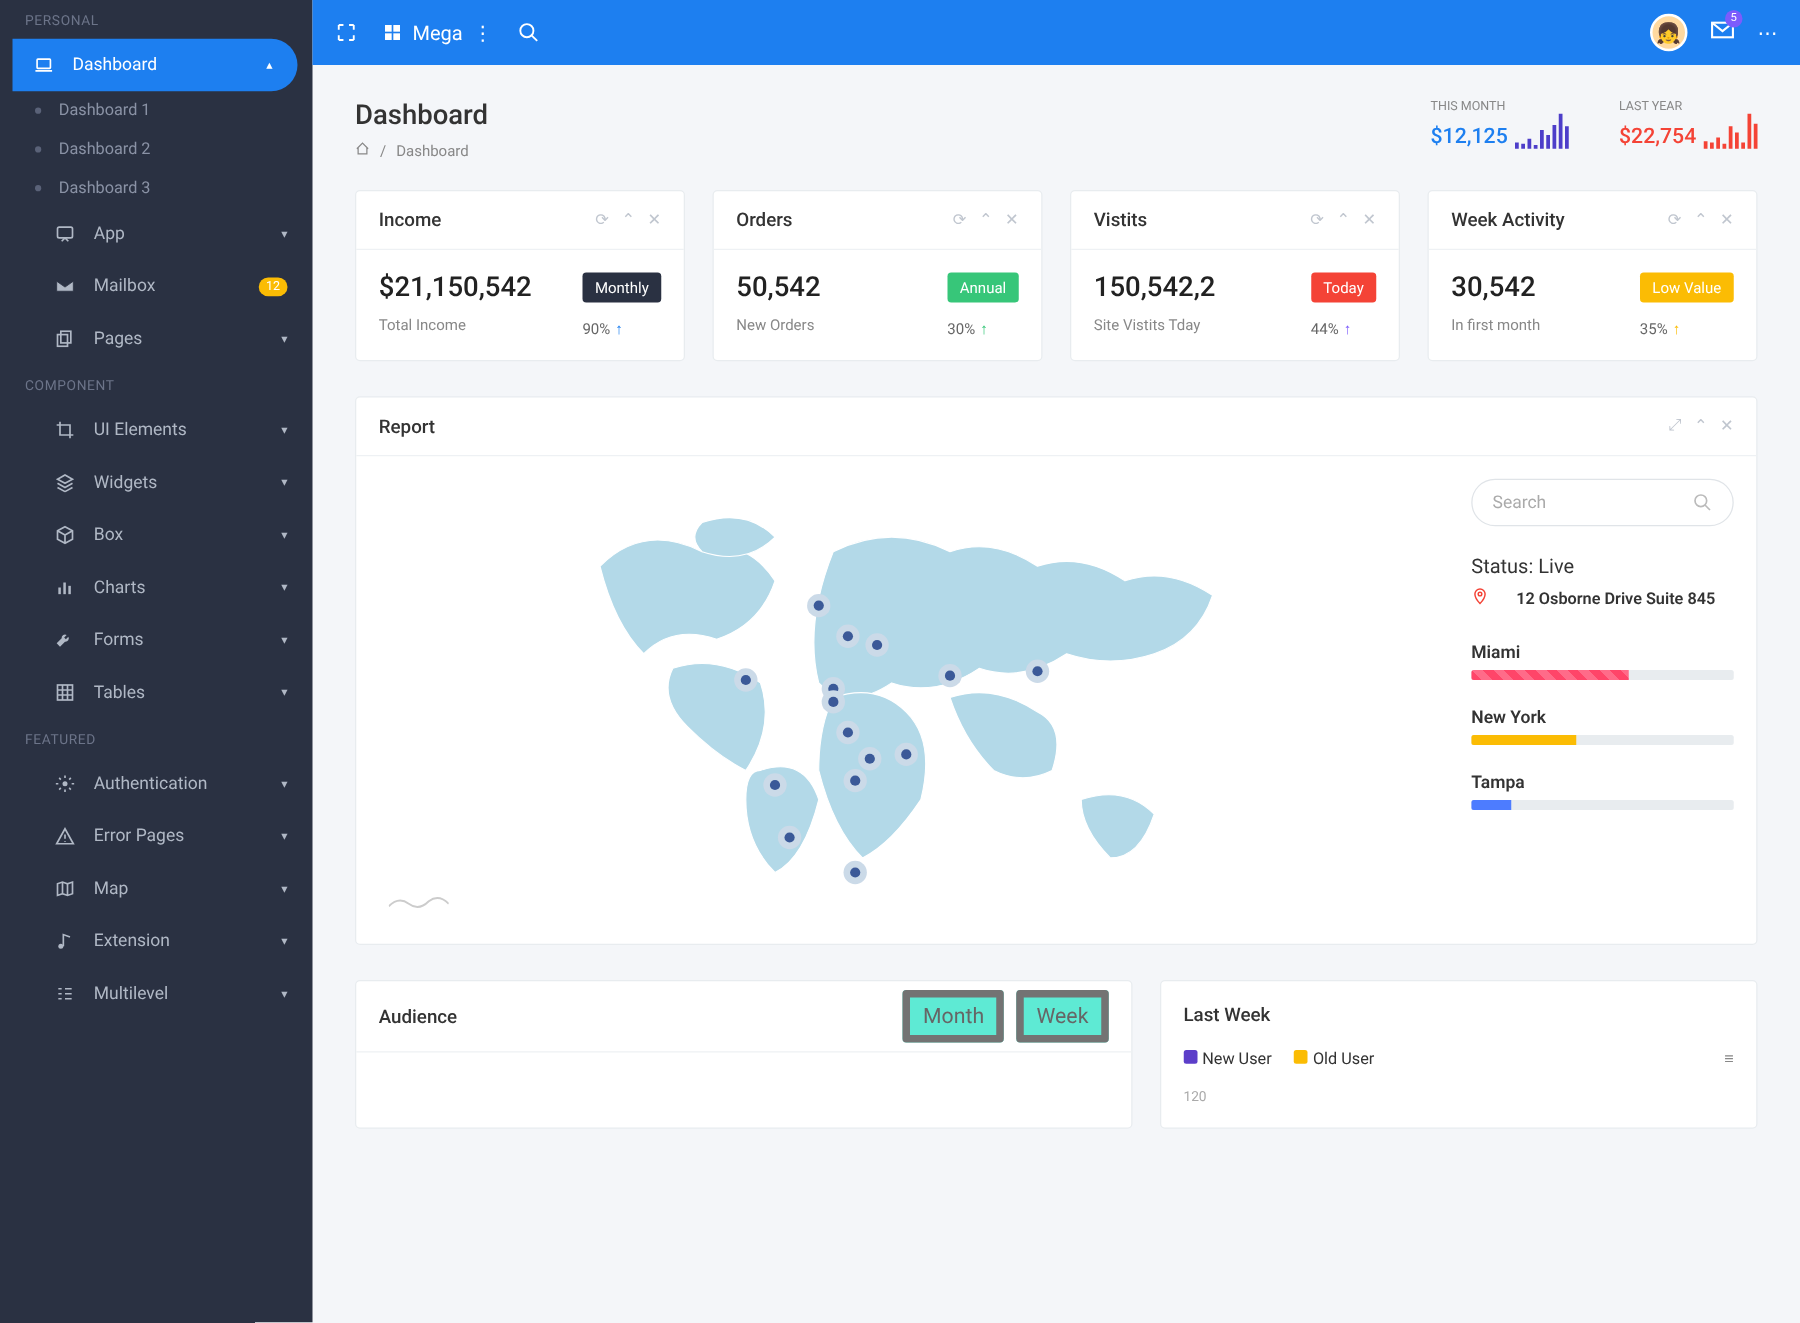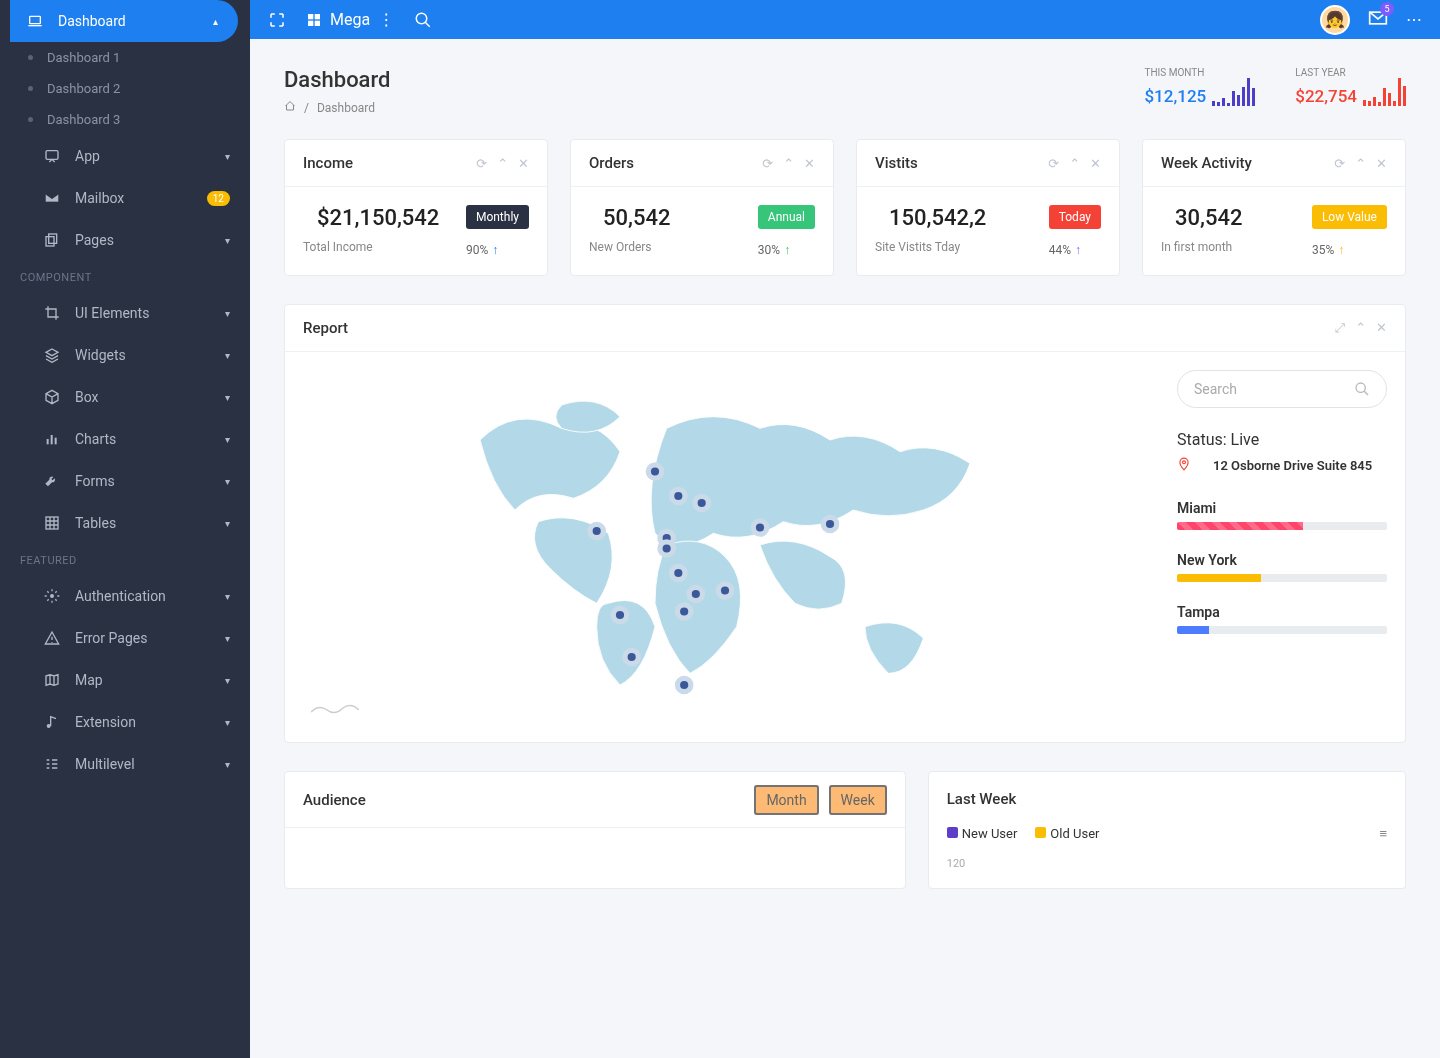--- a/index.html
+++ b/index.html
@@ -12,21 +12,21 @@
 .hamburger svg { width: 20px; height: 20px; }
 .section-label { font-size: 11px; color: #6c7489; padding: 10px 20px 8px; text-transform: uppercase; letter-spacing: 0.5px; }
 .nav-item { display: flex; align-items: center; gap: 14px; padding: 12px 20px; color: #b0b8c5; font-size: 14px; cursor: pointer; position: relative; margin-left: 23px; }
 .nav-item.active { background: #1d7ff0; border-radius: 0 25px 25px 0; margin-left: 10px; margin-right: 12px; padding-left: 16px; color: #fff; }
 .nav-icon { width: 18px; height: 18px; display: inline-flex; align-items: center; justify-content: center; flex-shrink: 0; }
 .nav-caret { margin-left: auto; font-size: 10px; }
 .sub-item { display: flex; align-items: center; gap: 14px; padding: 8px 20px 8px 28px; color: #8a92a5; font-size: 13px; cursor: pointer; }
 .sub-item .dot { width: 5px; height: 5px; border-radius: 50%; background: #5a6278; }
 .badge-count { background: #fbbc04; color: #fff; font-size: 10px; padding: 2px 6px; border-radius: 10px; margin-left: auto; }
 .main { flex: 1; display: flex; flex-direction: column; min-width: 0; }
-.topbar { height: 39px; background: #1d7ff0; display: flex; align-items: center; padding: 0 18px; gap: 20px; color: #fff; }
+.topbar { height: 52px; background: #1d7ff0; display: flex; align-items: center; padding: 0 18px; gap: 20px; color: #fff; }
 .topbar-icon { cursor: pointer; display: inline-flex; align-items: center; }
 .topbar-mega { display: flex; align-items: center; gap: 8px; font-size: 16px; }
 .topbar-right { margin-left: auto; display: flex; align-items: center; gap: 18px; }
 .avatar { width: 30px; height: 30px; border-radius: 50%; background: #ffd9a0; border: 2px solid #fff; display: inline-flex; align-items: center; justify-content: center; font-size: 16px; }
 .mail-wrap { position: relative; }
 .mail-badge { position: absolute; top: -6px; right: -6px; background: #7c5cfc; color: #fff; font-size: 9px; width: 14px; height: 14px; border-radius: 50%; display: flex; align-items: center; justify-content: center; }
 .content { padding: 28px 34px; }
 .page-header { display: flex; align-items: flex-start; justify-content: space-between; margin-bottom: 24px; }
 .page-title { font-size: 22px; color: #333; font-weight: 500; }
 .breadcrumb { display: flex; align-items: center; gap: 8px; font-size: 12px; color: #888; margin-top: 8px; }
@@ -39,21 +39,21 @@
 .mini-stat-value.red { color: #f44336; }
 .spark { display: flex; align-items: flex-end; gap: 2px; height: 28px; }
 .spark span { width: 3px; display: block; }
 .cards { display: grid; grid-template-columns: repeat(4, 1fr); gap: 22px; margin-bottom: 28px; }
 .card { background: #fff; border: 1px solid #e8ecef; border-radius: 4px; }
 .card-head { display: flex; align-items: center; justify-content: space-between; padding: 14px 18px; border-bottom: 1px solid #eef1f4; }
 .card-title { font-size: 15px; color: #333; font-weight: 500; }
 .card-actions { display: flex; gap: 10px; color: #c0c6cf; font-size: 13px; }
 .card-actions span { cursor: pointer; }
 .card-body { padding: 18px; display: flex; justify-content: space-between; align-items: flex-start; }
-.stat-value { font-size: 22px; color: #222; font-weight: 500; margin-left: 14px; }
+.stat-value { font-size: 22px; color: #222; font-weight: 500; }
 .stat-sub { font-size: 12px; color: #888; margin-top: 10px; }
 .tag { font-size: 12px; padding: 5px 10px; border-radius: 3px; color: #fff; display: inline-block; }
 .tag.dark { background: #2a3142; }
 .tag.green { background: #37c679; }
 .tag.red { background: #f44336; }
 .tag.orange { background: #fbbc04; }
 .pct { font-size: 12px; color: #666; margin-top: 14px; display: flex; align-items: center; gap: 4px; }
 .report-card { background: #fff; border: 1px solid #e8ecef; border-radius: 4px; margin-bottom: 28px; }
 .report-body { padding: 18px; display: flex; gap: 30px; }
 .map-wrap { flex: 1; position: relative; }
@@ -63,40 +63,41 @@
 .status-line { font-size: 16px; color: #333; margin-bottom: 8px; }
 .addr { display: flex; align-items: center; gap: 22px; font-size: 13px; font-weight: 600; color: #333; margin-bottom: 26px; }
 .city-label { font-size: 14px; font-weight: 600; color: #333; margin-bottom: 6px; }
 .pbar { height: 8px; background: #e8ecef; border-radius: 2px; margin-bottom: 22px; overflow: hidden; }
 .pbar > div { height: 100%; }
 .pbar .pink { background: repeating-linear-gradient(45deg,#ff4569,#ff4569 6px,#ff6b89 6px,#ff6b89 12px); }
 .pbar .yellow { background: #fbbc04; }
 .pbar .blue { background: #4d7cff; }
 .bottom-row { display: grid; grid-template-columns: 1.3fr 1fr; gap: 22px; }
 .aud-head { display: flex; align-items: center; justify-content: space-between; padding: 18px; border-bottom: 1px solid #eef1f4; }
-.btn-sm { font-size: 14px; padding: 5px 10px; border: 2px solid #737373; border-radius: 3px; color: #666; cursor: pointer; background: #fdba74; margin-left: 6px; }
+.btn-sm { font-size: 17px; padding: 5px 10px; border: 6px solid #737373; border-radius: 3px; color: #666; cursor: pointer; background: #5eead4; margin-left: 6px; }
 .aud-stats { display: grid; grid-template-columns: repeat(4, 1fr); gap: 20px; padding: 24px 18px 8px; }
 .aud-label { font-size: 13px; color: #888; }
 .aud-val { font-size: 23px; color: #222; margin-top: 8px; }
 .lw-body { padding: 18px; }
 .legend { display: flex; align-items: center; gap: 18px; font-size: 13px; color: #333; margin-bottom: 16px; }
 .legend .sq { width: 11px; height: 11px; display: inline-block; margin-right: 4px; border-radius: 2px; }
 .legend .sq.purple { background: #5c3ec9; }
 .legend .sq.or { background: #fbbc04; }
 .axis-val { font-size: 11px; color: #aaa; }
 .menu-ic { margin-left: auto; color: #888; cursor: pointer; }
 .marker { fill: #3b5998; }
 .marker-ring { fill: #cbdae8; }
 </style>
 </head>
 <body>
 
 <div class="app">
   <aside class="sidebar">
 
+    <div class="section-label">PERSONAL</div>
 
     <div class="nav-item active">
       <span class="nav-icon">
           <svg width="16" height="16" viewBox="0 0 24 24" fill="none" stroke="#fff" stroke-width="2">
             <rect x="4" y="5" width="16" height="11" rx="1"></rect>
             <path d="M2 19h20"></path>
           </svg>
         </span>
       <span>Dashboard</span>
       <span class="nav-caret">▴</span>

